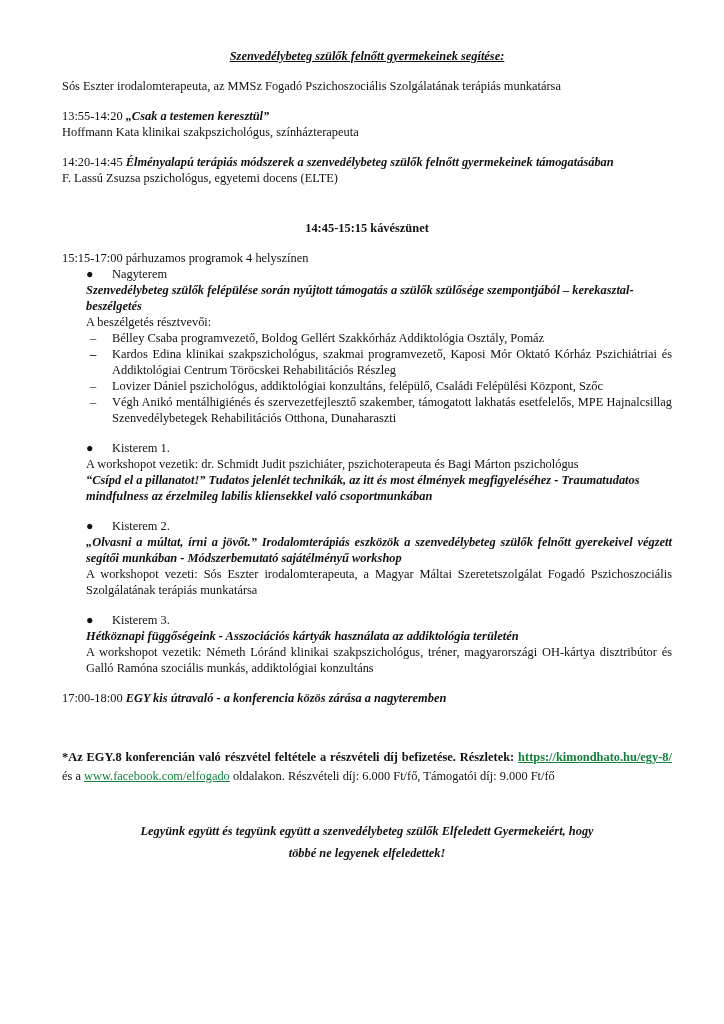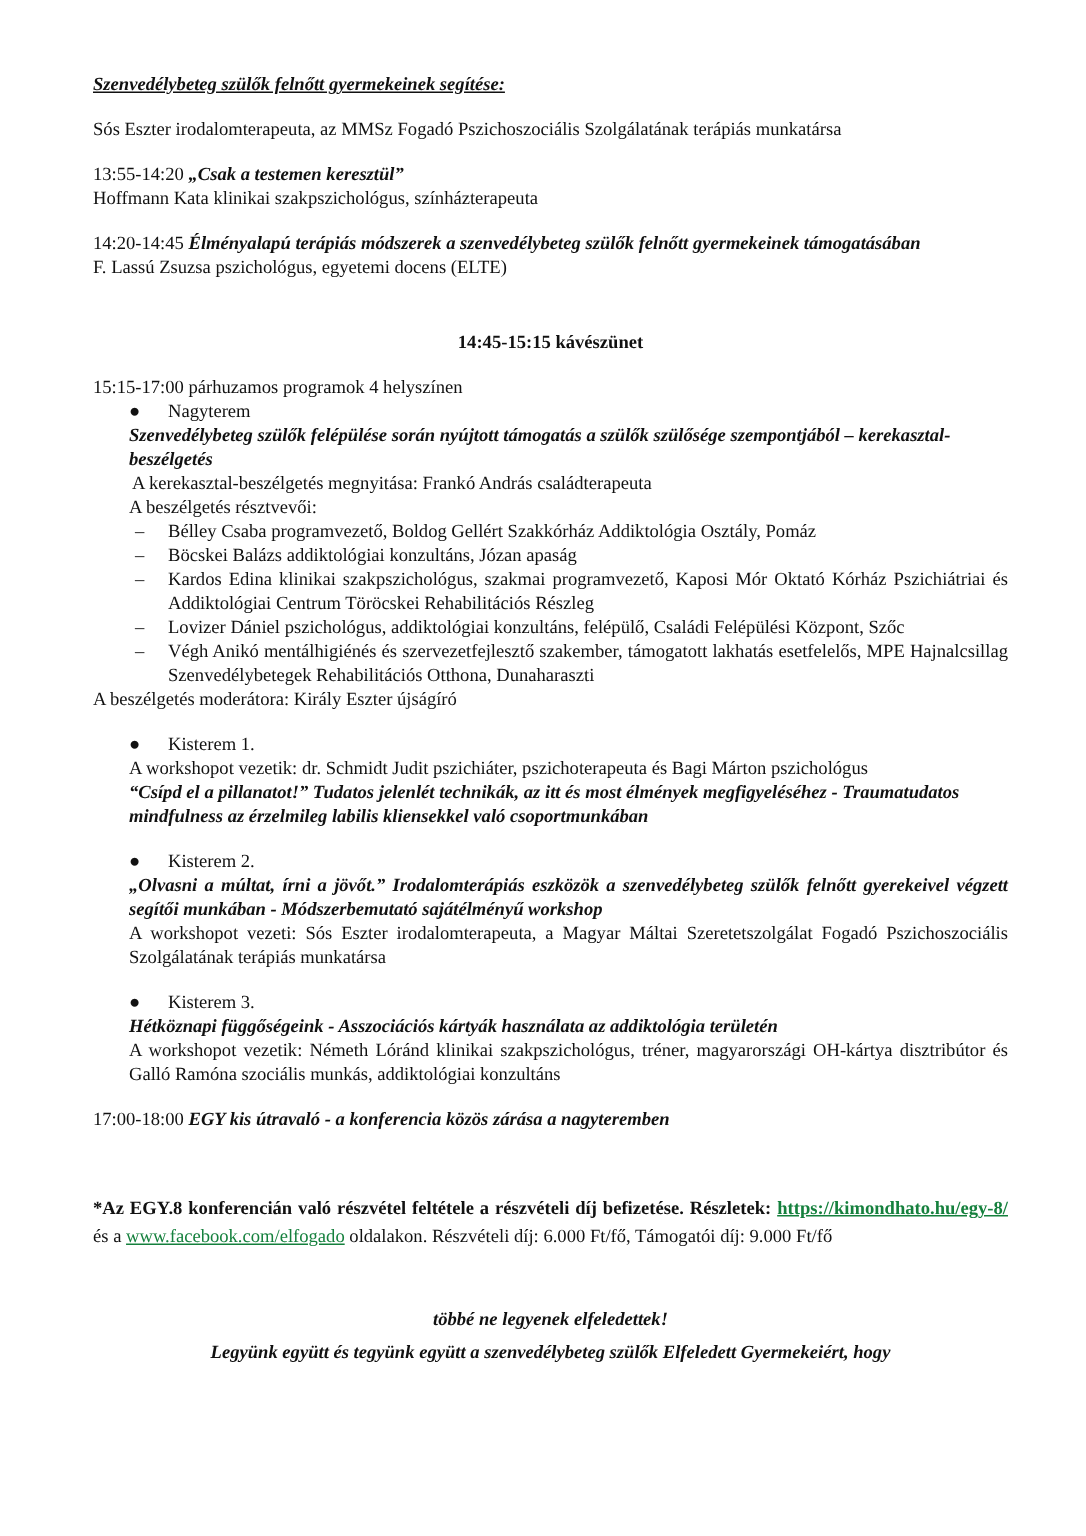--- a/index.html
+++ b/index.html
@@ -3,21 +3,21 @@
 <meta charset="utf-8">
 <style>
   html, body { margin: 0; padding: 0; background: #ffffff; }
   body {
     width: 724px; height: 1024px; position: relative; overflow: hidden;
     font-family: "Liberation Serif", serif; color: #111; font-size: 12.4px;
   }
   .page { position: absolute; left: 62px; top: 48px; width: 610px; line-height: 16px; }
   p { margin: 0; }
   .gap { height: 14px; }
-  .heading { font-weight: bold; font-style: italic; text-decoration: underline; }
+  .heading { font-weight: bold; font-style: italic; text-decoration: underline; text-align: center; }
   .bi { font-weight: bold; font-style: italic; }
   .break { font-weight: bold; text-align: center; margin-top: 20px; }
   .indent { padding-left: 24px; }
   .bullet-line { position: relative; padding-left: 24px; }
   .bullet-line .bul { position: absolute; left: 24px; top: 0; }
   .bullet-line .txt { padding-left: 26px; }
   .dash-item { position: relative; padding-left: 50px; text-align: justify; }
   .dash-item .dash { position: absolute; left: 28px; top: 0; }
   .justify { text-align: justify; }
   a { color: #15803d; text-decoration: underline; }
@@ -52,30 +52,28 @@
   <div class="gap"></div>
 
   <p class="break">14:45-15:15 kávészünet</p>
   <div class="gap"></div>
 
   <p>15:15-17:00 párhuzamos programok 4 helyszínen</p>
 
   <div>
     <p class="bullet-line"><span class="bul">●</span><span class="txt">Nagyterem</span></p>
     <p class="indent bi">Szenvedélybeteg szülők felépülése során nyújtott támogatás a szülők szülősége szempontjából – kerekasztal-beszélgetés</p>
-    <p class="indent" style="padding-left:26px">A kerekasztal-beszélgetés megnyitása: Frankó András családterapeuta</p>
     <p class="indent">A beszélgetés résztvevői:</p>
     <div>
       <p class="dash-item"><span class="dash">–</span><span>Bélley Csaba programvezető, Boldog Gellért Szakkórház Addiktológia Osztály, Pomáz</span></p>
-      <p class="dash-item"><span class="dash">–</span><span>Böcskei Balázs addiktológiai konzultáns, Józan apaság</span></p>
+      <p class="dash-item"><span class="dash">–</span></p>
       <p class="dash-item"><span class="dash">–</span><span>Kardos Edina klinikai szakpszichológus, szakmai programvezető, Kaposi Mór Oktató Kórház Pszichiátriai és Addiktológiai Centrum Töröcskei Rehabilitációs Részleg</span></p>
       <p class="dash-item"><span class="dash">–</span><span>Lovizer Dániel pszichológus, addiktológiai konzultáns, felépülő, Családi Felépülési Központ, Szőc</span></p>
       <p class="dash-item"><span class="dash">–</span><span>Végh Anikó mentálhigiénés és szervezetfejlesztő szakember, támogatott lakhatás esetfelelős, MPE Hajnalcsillag Szenvedélybetegek Rehabilitációs Otthona, Dunaharaszti</span></p>
     </div>
-    <p>A beszélgetés moderátora: Király Eszter újságíró</p>
   </div>
   <div class="gap"></div>
 
   <div>
     <p class="bullet-line"><span class="bul">●</span><span class="txt">Kisterem 1.</span></p>
     <p class="indent">A workshopot vezetik: dr. Schmidt Judit pszichiáter, pszichoterapeuta és Bagi Márton pszichológus</p>
     <p class="indent bi">“Csípd el a pillanatot!” Tudatos jelenlét technikák, az itt és most élmények megfigyeléséhez - Traumatudatos mindfulness az érzelmileg labilis kliensekkel való csoportmunkában</p>
   </div>
   <div class="gap"></div>
 
@@ -95,16 +93,16 @@
 
   <p><span>17:00-18:00 </span><span class="bi">EGY kis útravaló - a konferencia közös zárása a nagyteremben</span></p>
 
   <div style="height:42px"></div>
 
   <p class="notice"><span class="b">*Az EGY.8 konferencián való részvétel feltétele a részvételi díj befizetése. Részletek:</span> <a class="bold" href="#">https://kimondhato.hu/egy-8/</a><span> és a </span><a href="#">www.facebook.com/elfogado</a><span> oldalakon. Részvételi díj: 6.000 Ft/fő, Támogatói díj: 9.000 Ft/fő</span></p>
 
   <div style="height:34px"></div>
 
   <div class="closing">
+    <p>Legyünk együtt és tegyünk együtt a szenvedélybeteg szülők Elfeledett Gyermekeiért, hogy</p>
     <p>többé ne legyenek elfeledettek!</p>
-    <p>Legyünk együtt és tegyünk együtt a szenvedélybeteg szülők Elfeledett Gyermekeiért, hogy</p>
   </div>
 </div>
 
 </body></html>

